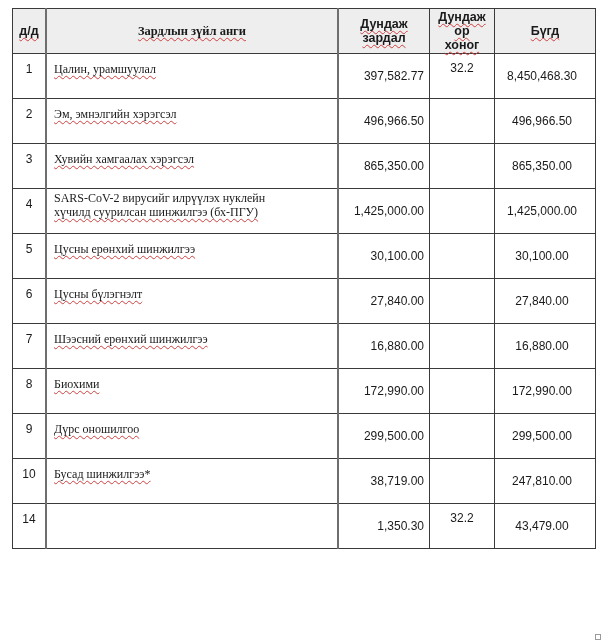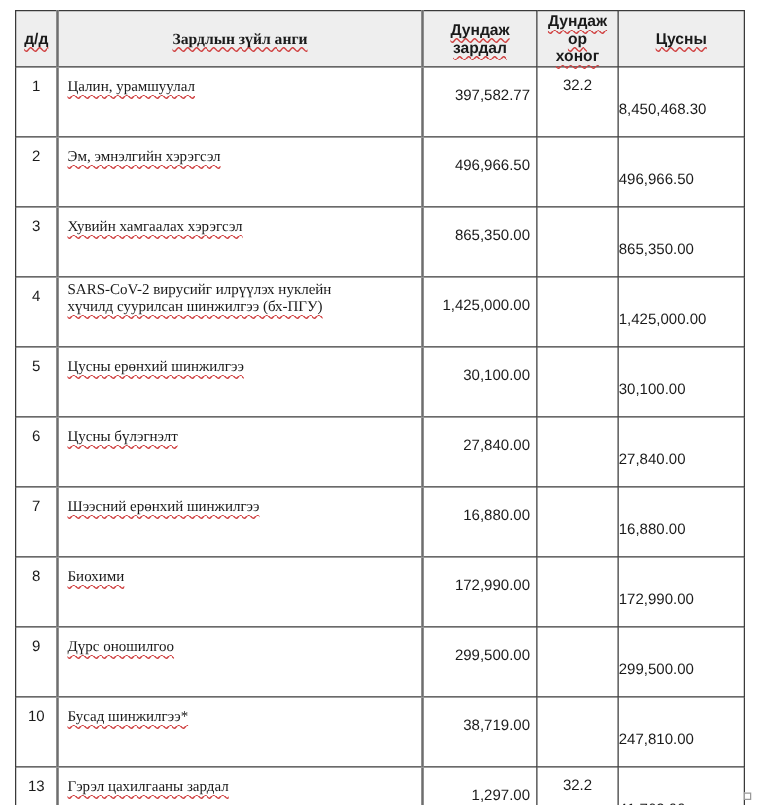--- a/index.html
+++ b/index.html
@@ -47,21 +47,21 @@
     .c-nm { width: 290px; font-family: Liberation Serif, serif; }
     .c-avg { width: 90px; }
     .c-day { width: 64px; }
     .c-tot { width: 100px; }
     .u { text-decoration: underline wavy #d04040; text-decoration-thickness: 1px; text-underline-offset: 2px; text-decoration-skip-ink: none; }
     td.c-no { text-align: center; padding-top: 8px; }
     td.c-nm { padding: 8px 16px 0 7px; line-height: 14px; }
     td.c-nm.two { padding-top: 2px; }
     td.c-avg { text-align: right; padding: 15px 5px 0 0; }
     td.c-day { text-align: center; padding-top: 7px; }
-    td.c-tot { text-align: left; padding: 26px 6px 0 0; }
+    td.c-tot { text-align: center; padding: 15px 6px 0 0; }
     .corner {
       position: absolute;
       left: 595px;
       top: 634px;
       width: 4px;
       height: 4px;
       border: 1px solid #9a9a9a;
       background: #fff;
     }
   </style>
@@ -75,21 +75,21 @@
       <th class="c-nm"><span class="u">Зардлын зүйл анги</span></th>
       <th class="c-avg">
         <span class="u">Дундаж</span><br>
         <span class="u">зардал</span>
       </th>
       <th class="c-day">
         <span class="u">Дундаж</span><br>
         <span class="u">ор</span><br>
         <span class="u">хоног</span>
       </th>
-      <th class="c-tot"><span class="u">Цусны</span></th>
+      <th class="c-tot"><span class="u">Бүгд</span></th>
     </tr>
   </thead>
   <tbody id="tbody">
     <tr class="row">
       <td class="c-no">1</td>
       <td class="c-nm"><span class="u">Цалин, урамшуулал</span></td>
       <td class="c-avg">397,582.77</td>
       <td class="c-day">32.2</td>
       <td class="c-tot">8,450,468.30</td>
     </tr>
@@ -150,27 +150,20 @@
       <td class="c-tot">299,500.00</td>
     </tr>
     <tr class="row">
       <td class="c-no">10</td>
       <td class="c-nm"><span class="u">Бусад шинжилгээ*</span></td>
       <td class="c-avg">38,719.00</td>
       <td class="c-day"></td>
       <td class="c-tot">247,810.00</td>
     </tr>
     <tr class="row">
-      <td class="c-no">13</td>
-      <td class="c-nm"><span class="u">Гэрэл цахилгааны зардал</span></td>
-      <td class="c-avg">1,297.00</td>
-      <td class="c-day">32.2</td>
-      <td class="c-tot">41,762.00</td>
-    </tr>
-    <tr class="row">
       <td class="c-no">14</td>
       <td class="c-nm"></td>
       <td class="c-avg">1,350.30</td>
       <td class="c-day">32.2</td>
       <td class="c-tot">43,479.00</td>
     </tr>
 
   </tbody>
 </table>
 <div class="corner"></div>

